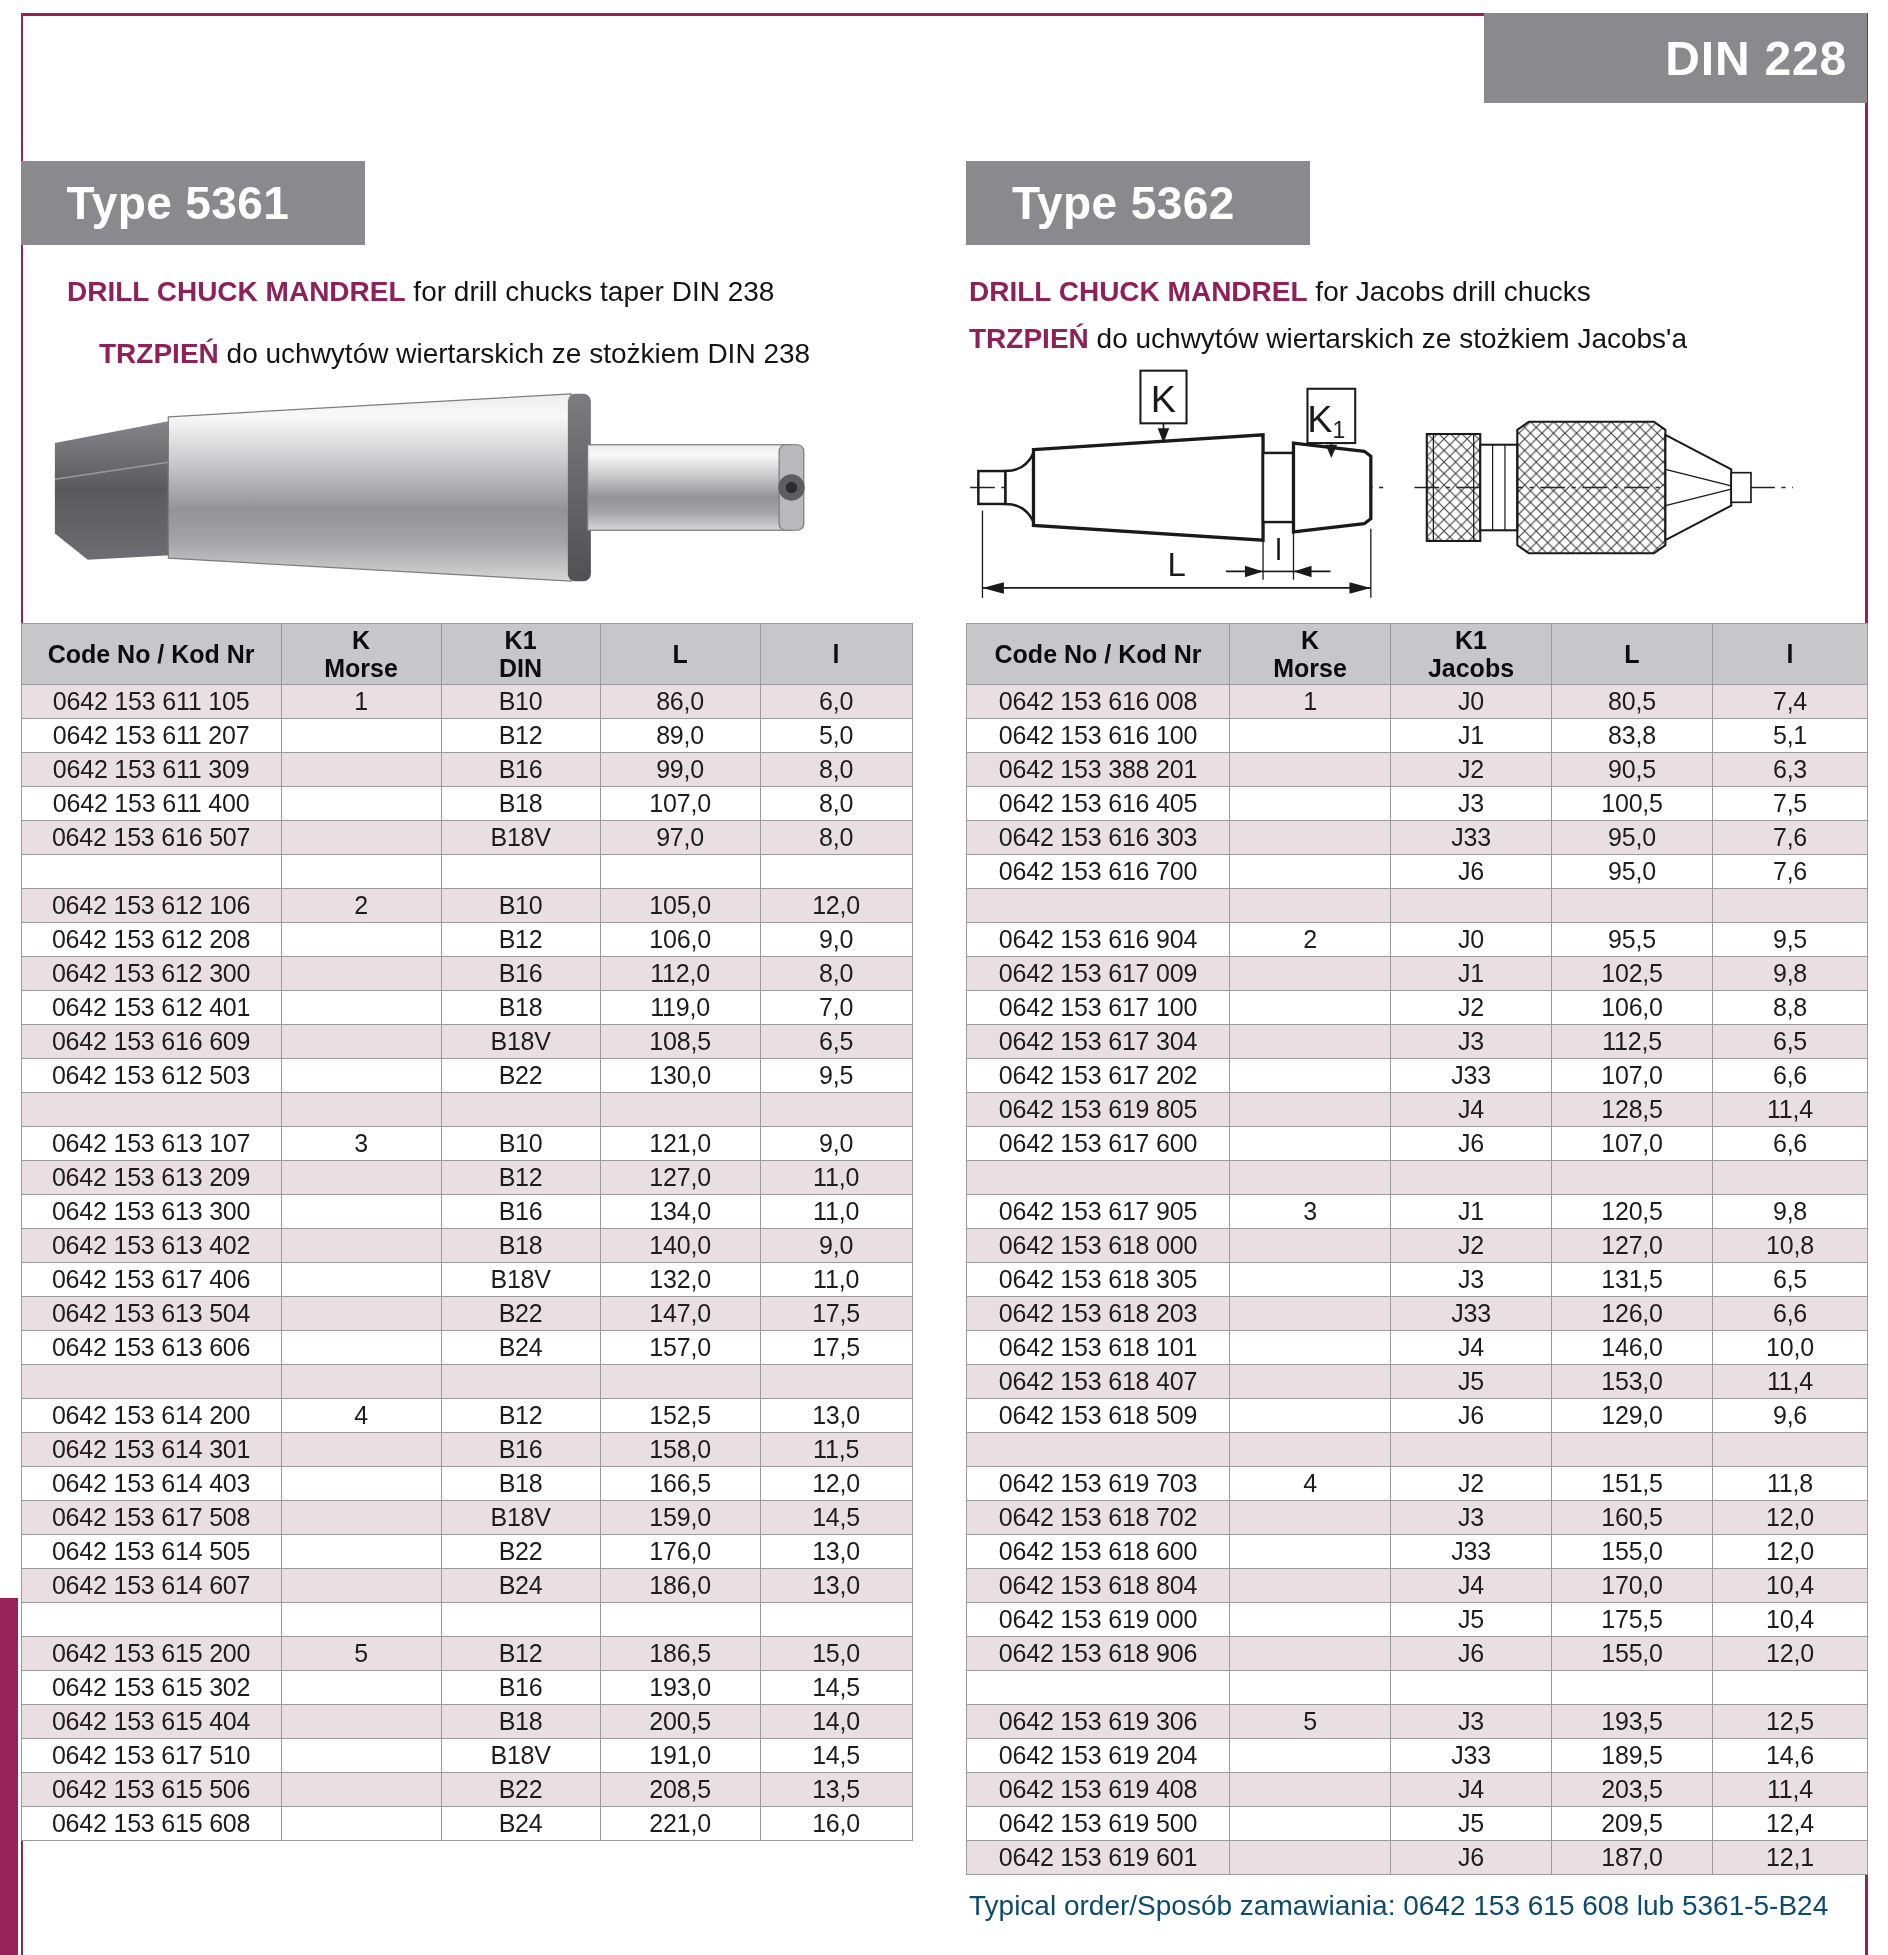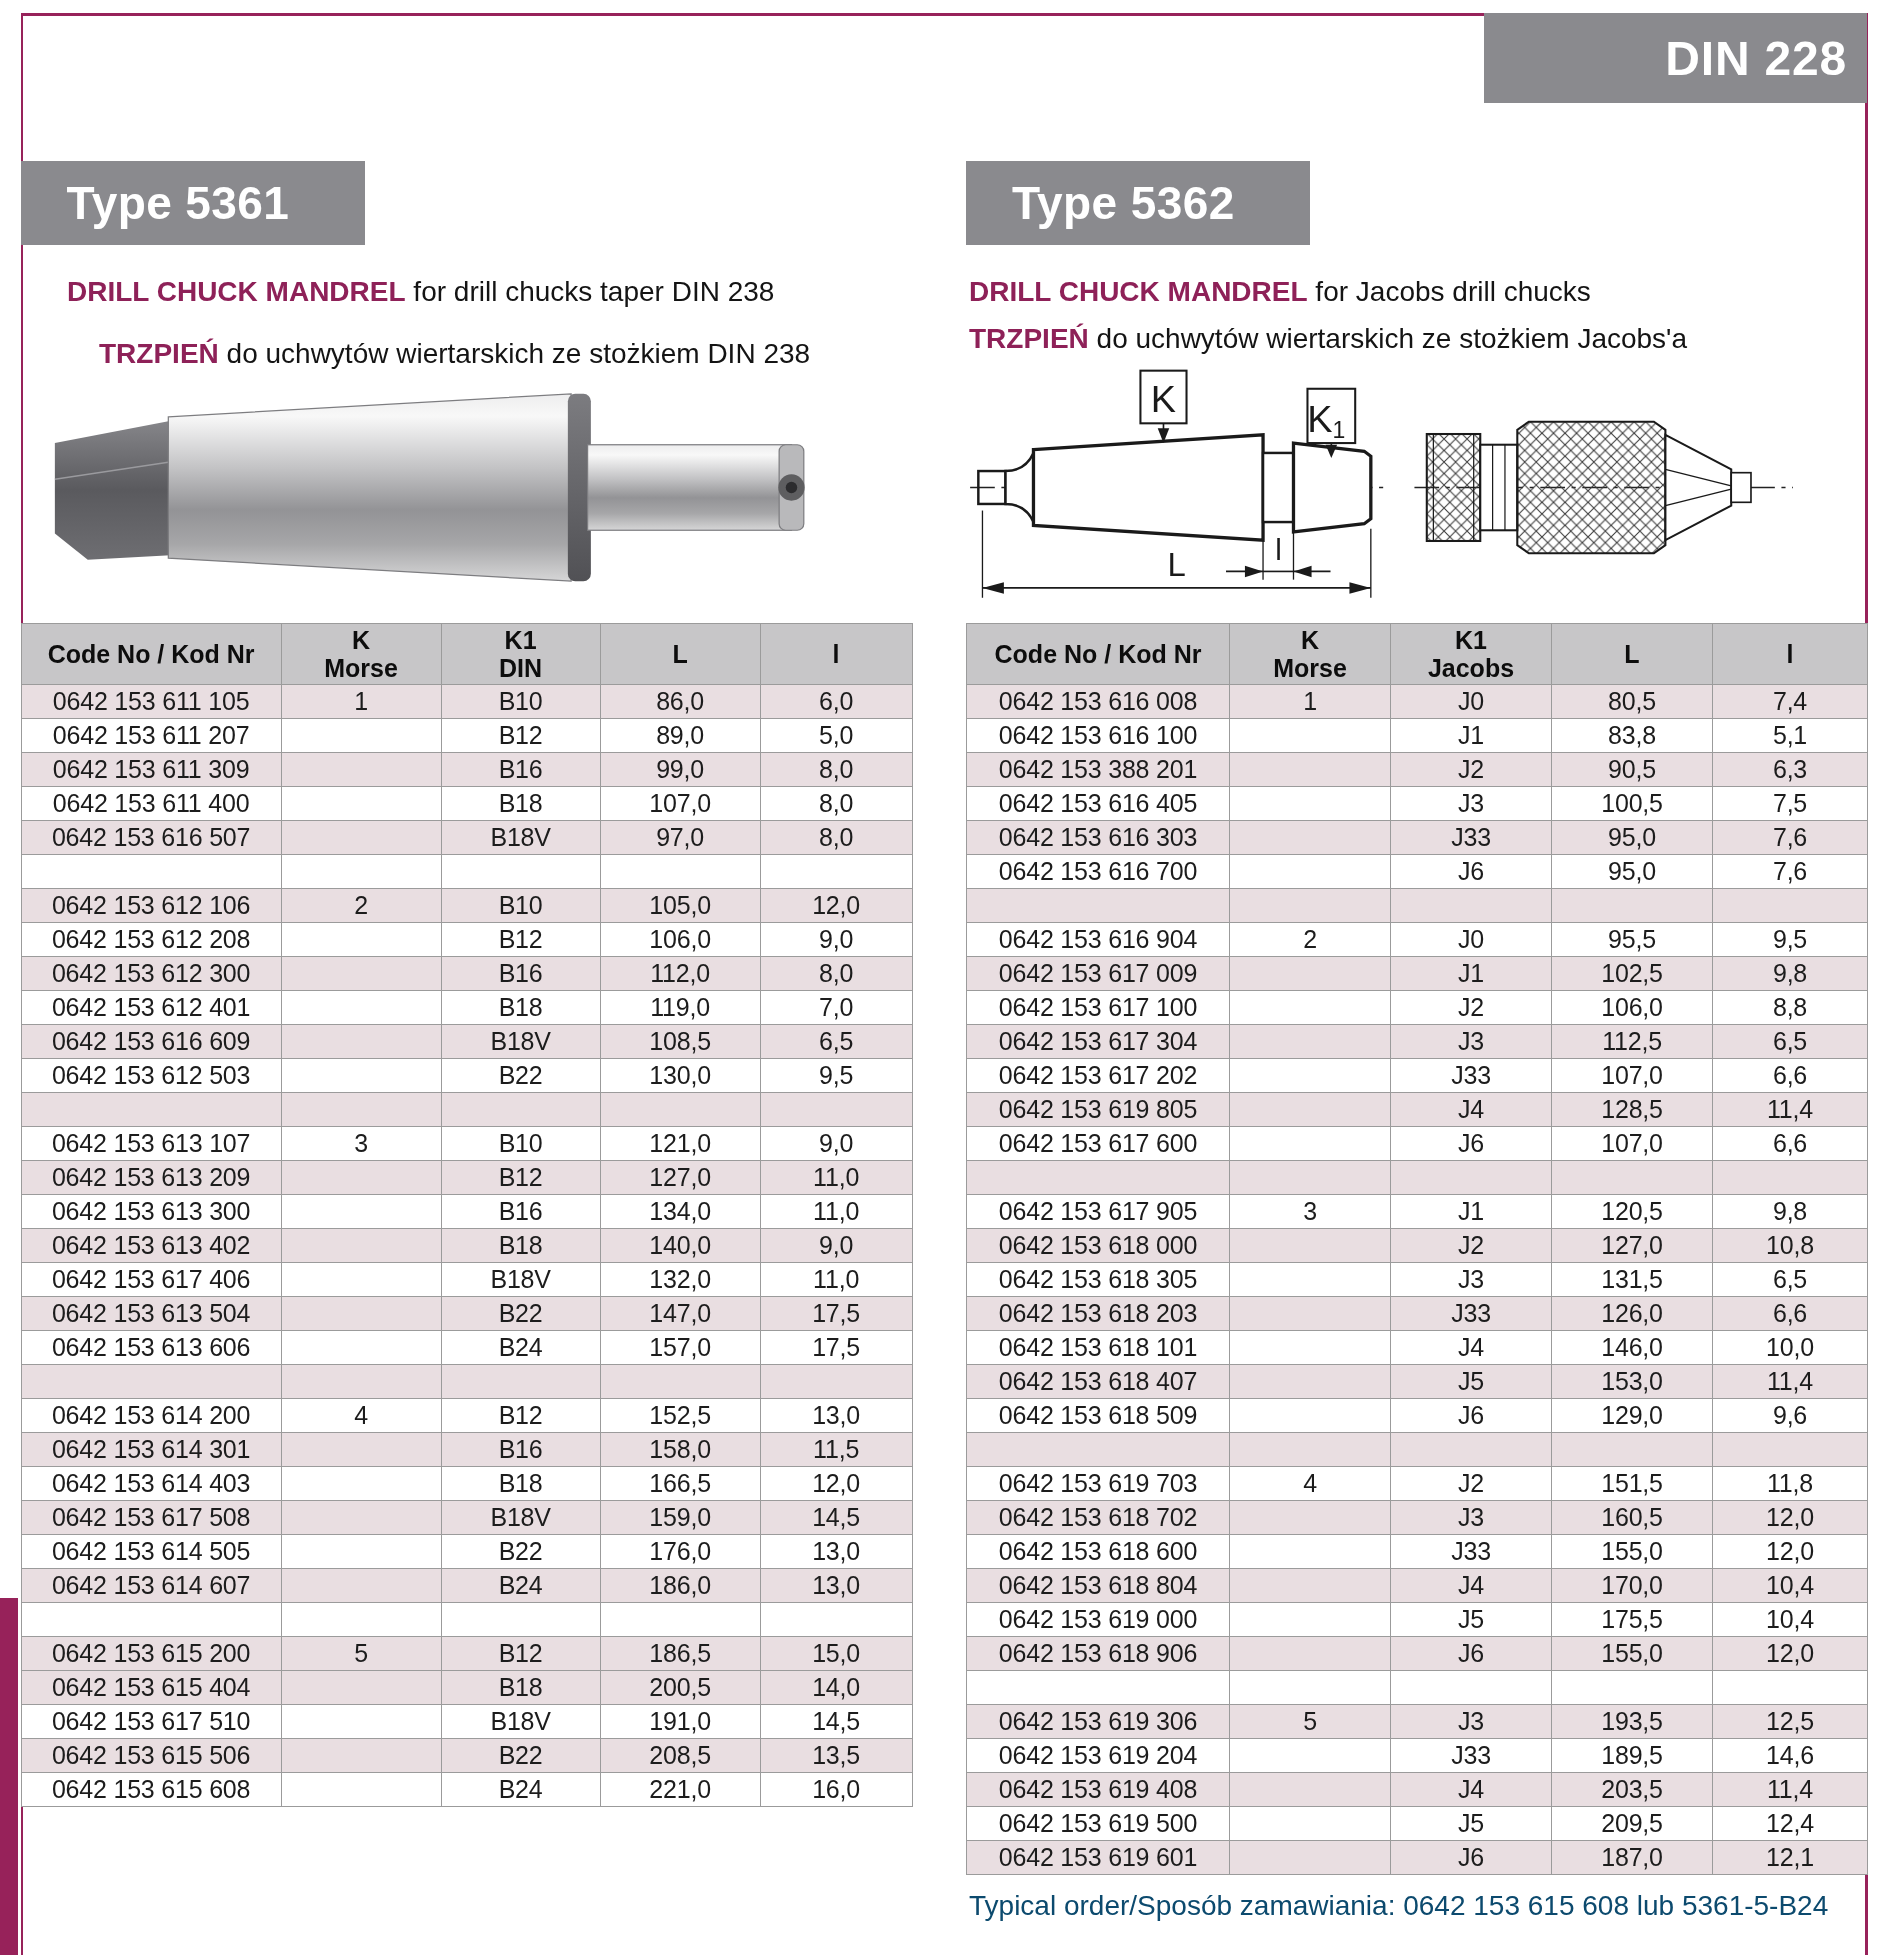--- a/index.html
+++ b/index.html
@@ -422,20 +422,27 @@
         <td></td>
         <td></td>
       </tr>
       <tr class="alt">
         <td>0642 153 615 200</td>
         <td>5</td>
         <td>B12</td>
         <td>186,5</td>
         <td>15,0</td>
       </tr>
+      <tr>
+        <td>0642 153 615 302</td>
+        <td></td>
+        <td>B16</td>
+        <td>193,0</td>
+        <td>14,5</td>
+      </tr>
       <tr class="alt">
         <td>0642 153 615 404</td>
         <td></td>
         <td>B18</td>
         <td>200,5</td>
         <td>14,0</td>
       </tr>
       <tr>
         <td>0642 153 617 510</td>
         <td></td>

